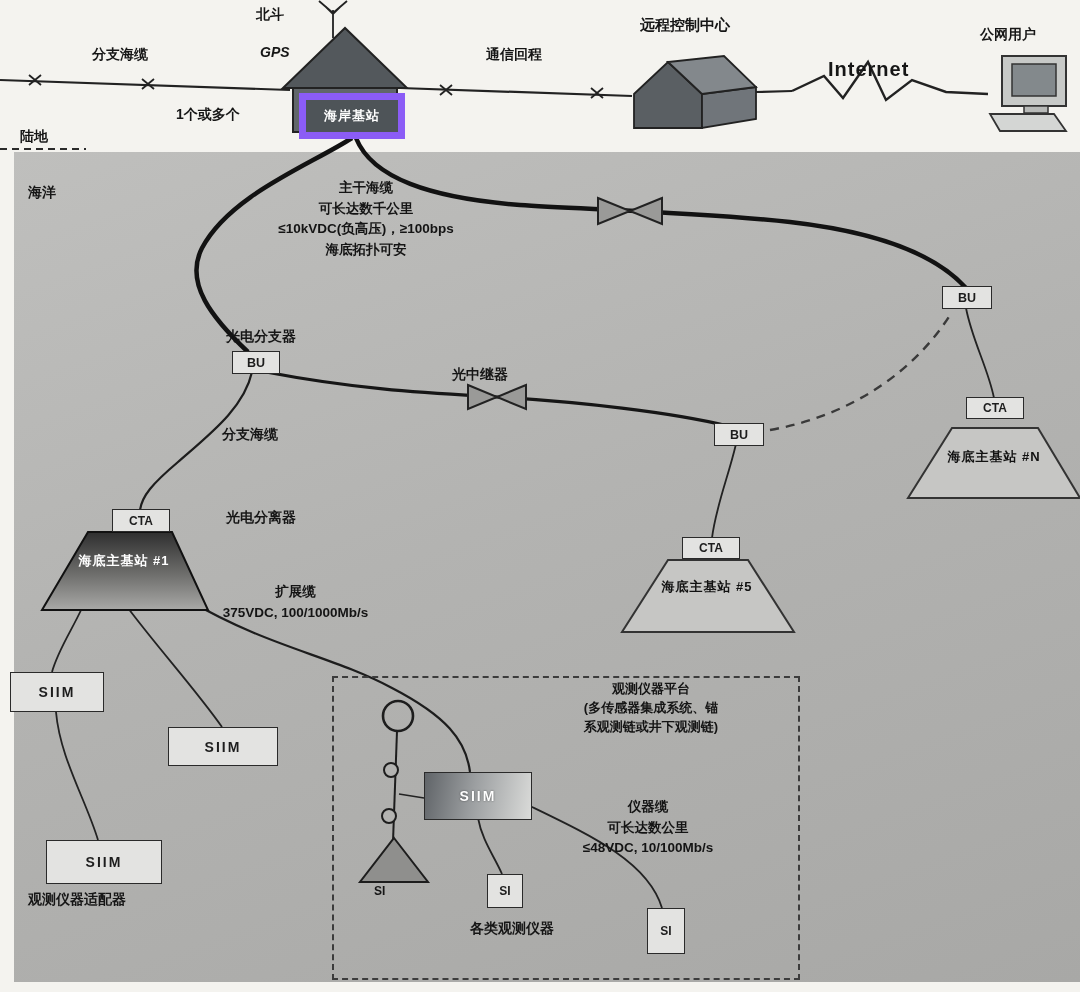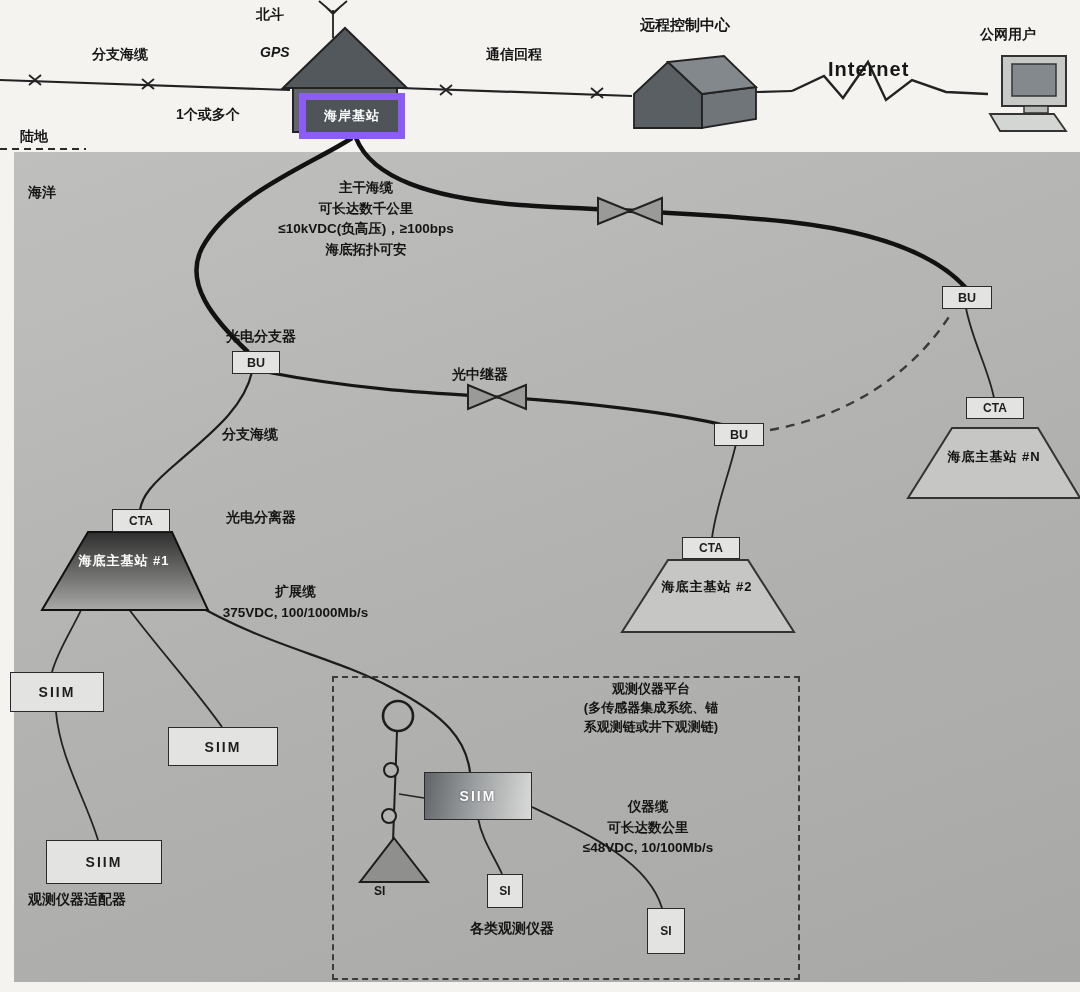--- a/index.html
+++ b/index.html
@@ -139,21 +139,21 @@
   <div class="lbl" style="left:226px;top:328px;">光电分支器</div>
   <div class="lbl" style="left:452px;top:366px;">光中继器</div>
   <div class="lbl" style="left:222px;top:426px;">分支海缆</div>
   <div class="lbl" style="left:178px;top:509px;margin-left:48px;">光电分离器</div>
 
   <div class="chipbox" style="left:112px;top:509px;width:56px;height:21px;font-size:12px;">CTA</div>
   <div class="chipbox" style="left:682px;top:537px;width:56px;height:20px;font-size:12px;">CTA</div>
   <div class="chipbox" style="left:966px;top:397px;width:56px;height:20px;font-size:12px;">CTA</div>
 
   <div class="trap-label" style="left:46px;top:552px;width:156px;color:#ffffff;">海底主基站 #1</div>
-  <div class="trap-label" style="left:626px;top:578px;width:162px;color:#111;">海底主基站 #2</div>
+  <div class="trap-label" style="left:626px;top:578px;width:162px;color:#111;">海底主基站 #5</div>
   <div class="trap-label" style="left:914px;top:448px;width:160px;color:#111;">海底主基站 #N</div>
 
   <div class="note" style="left:168px;top:582px;width:255px;">
     <div>扩展缆</div>
     <div>375VDC, 100/1000Mb/s</div>
   </div>
 
   <div class="chipbox siimbox" style="left:10px;top:672px;width:92px;height:38px;">SIIM</div>
   <div class="chipbox siimbox" style="left:168px;top:727px;width:108px;height:37px;">SIIM</div>
   <div class="chipbox siimbox" style="left:46px;top:840px;width:114px;height:42px;">SIIM</div>

